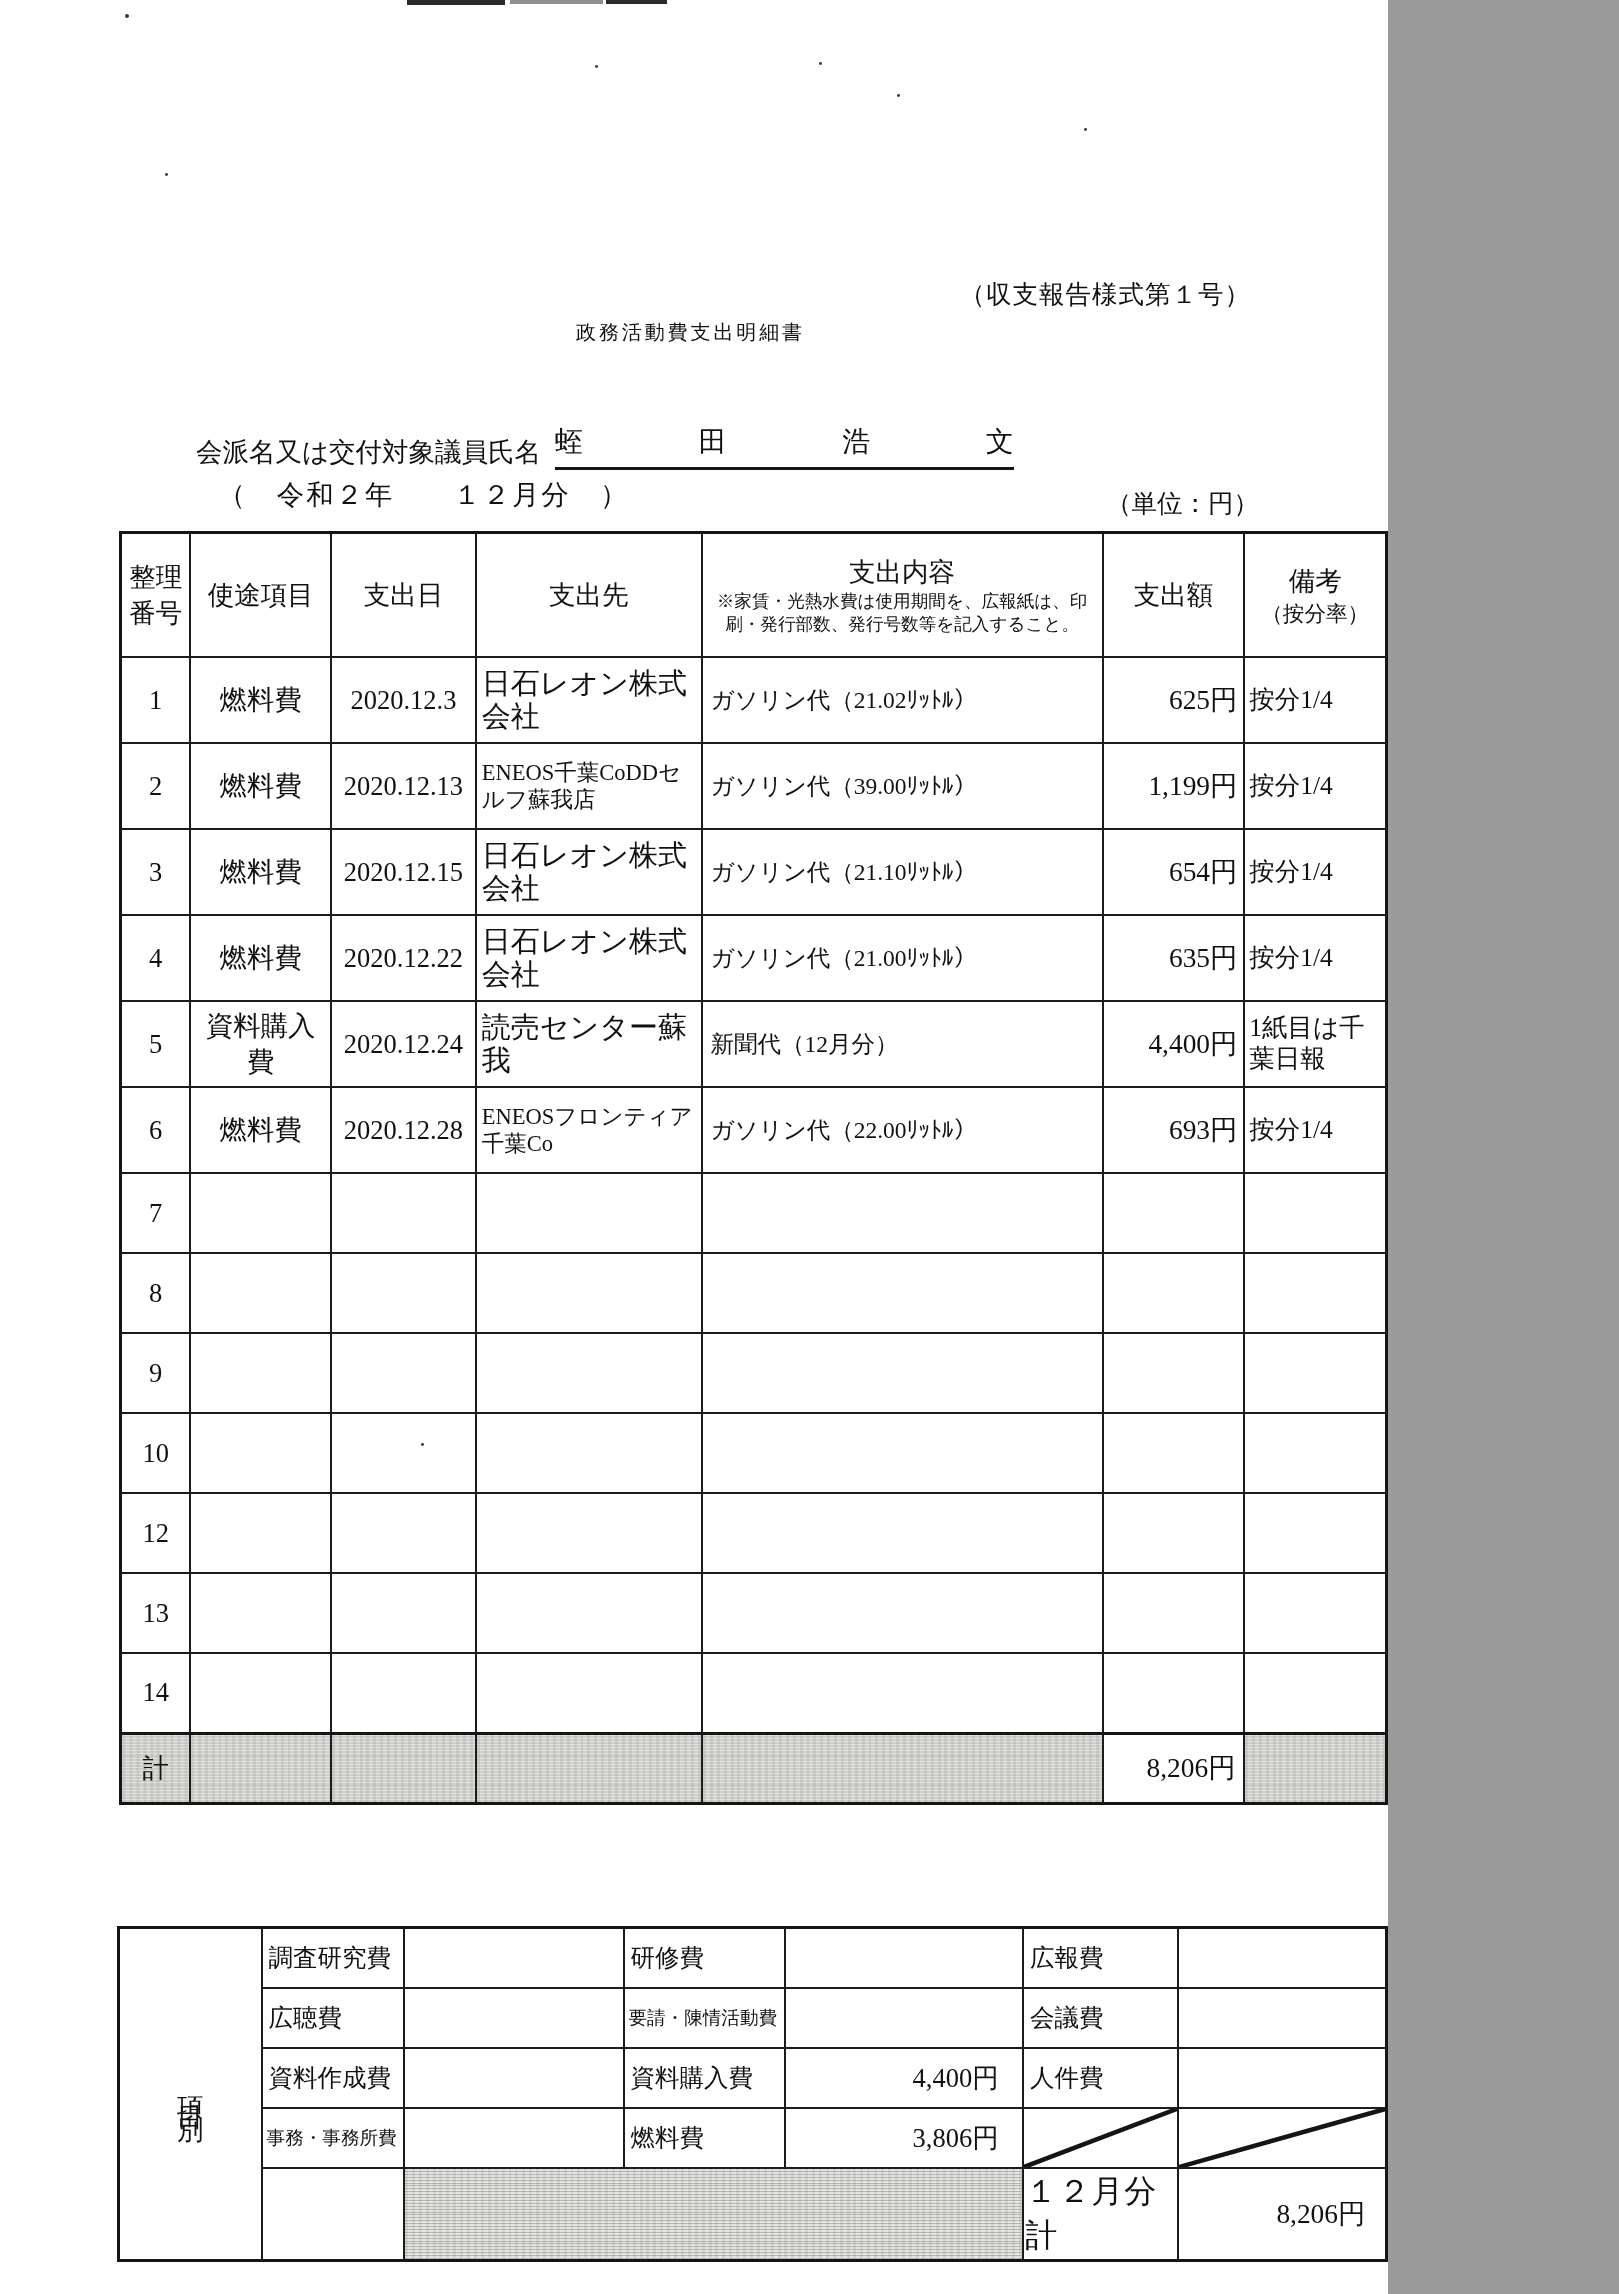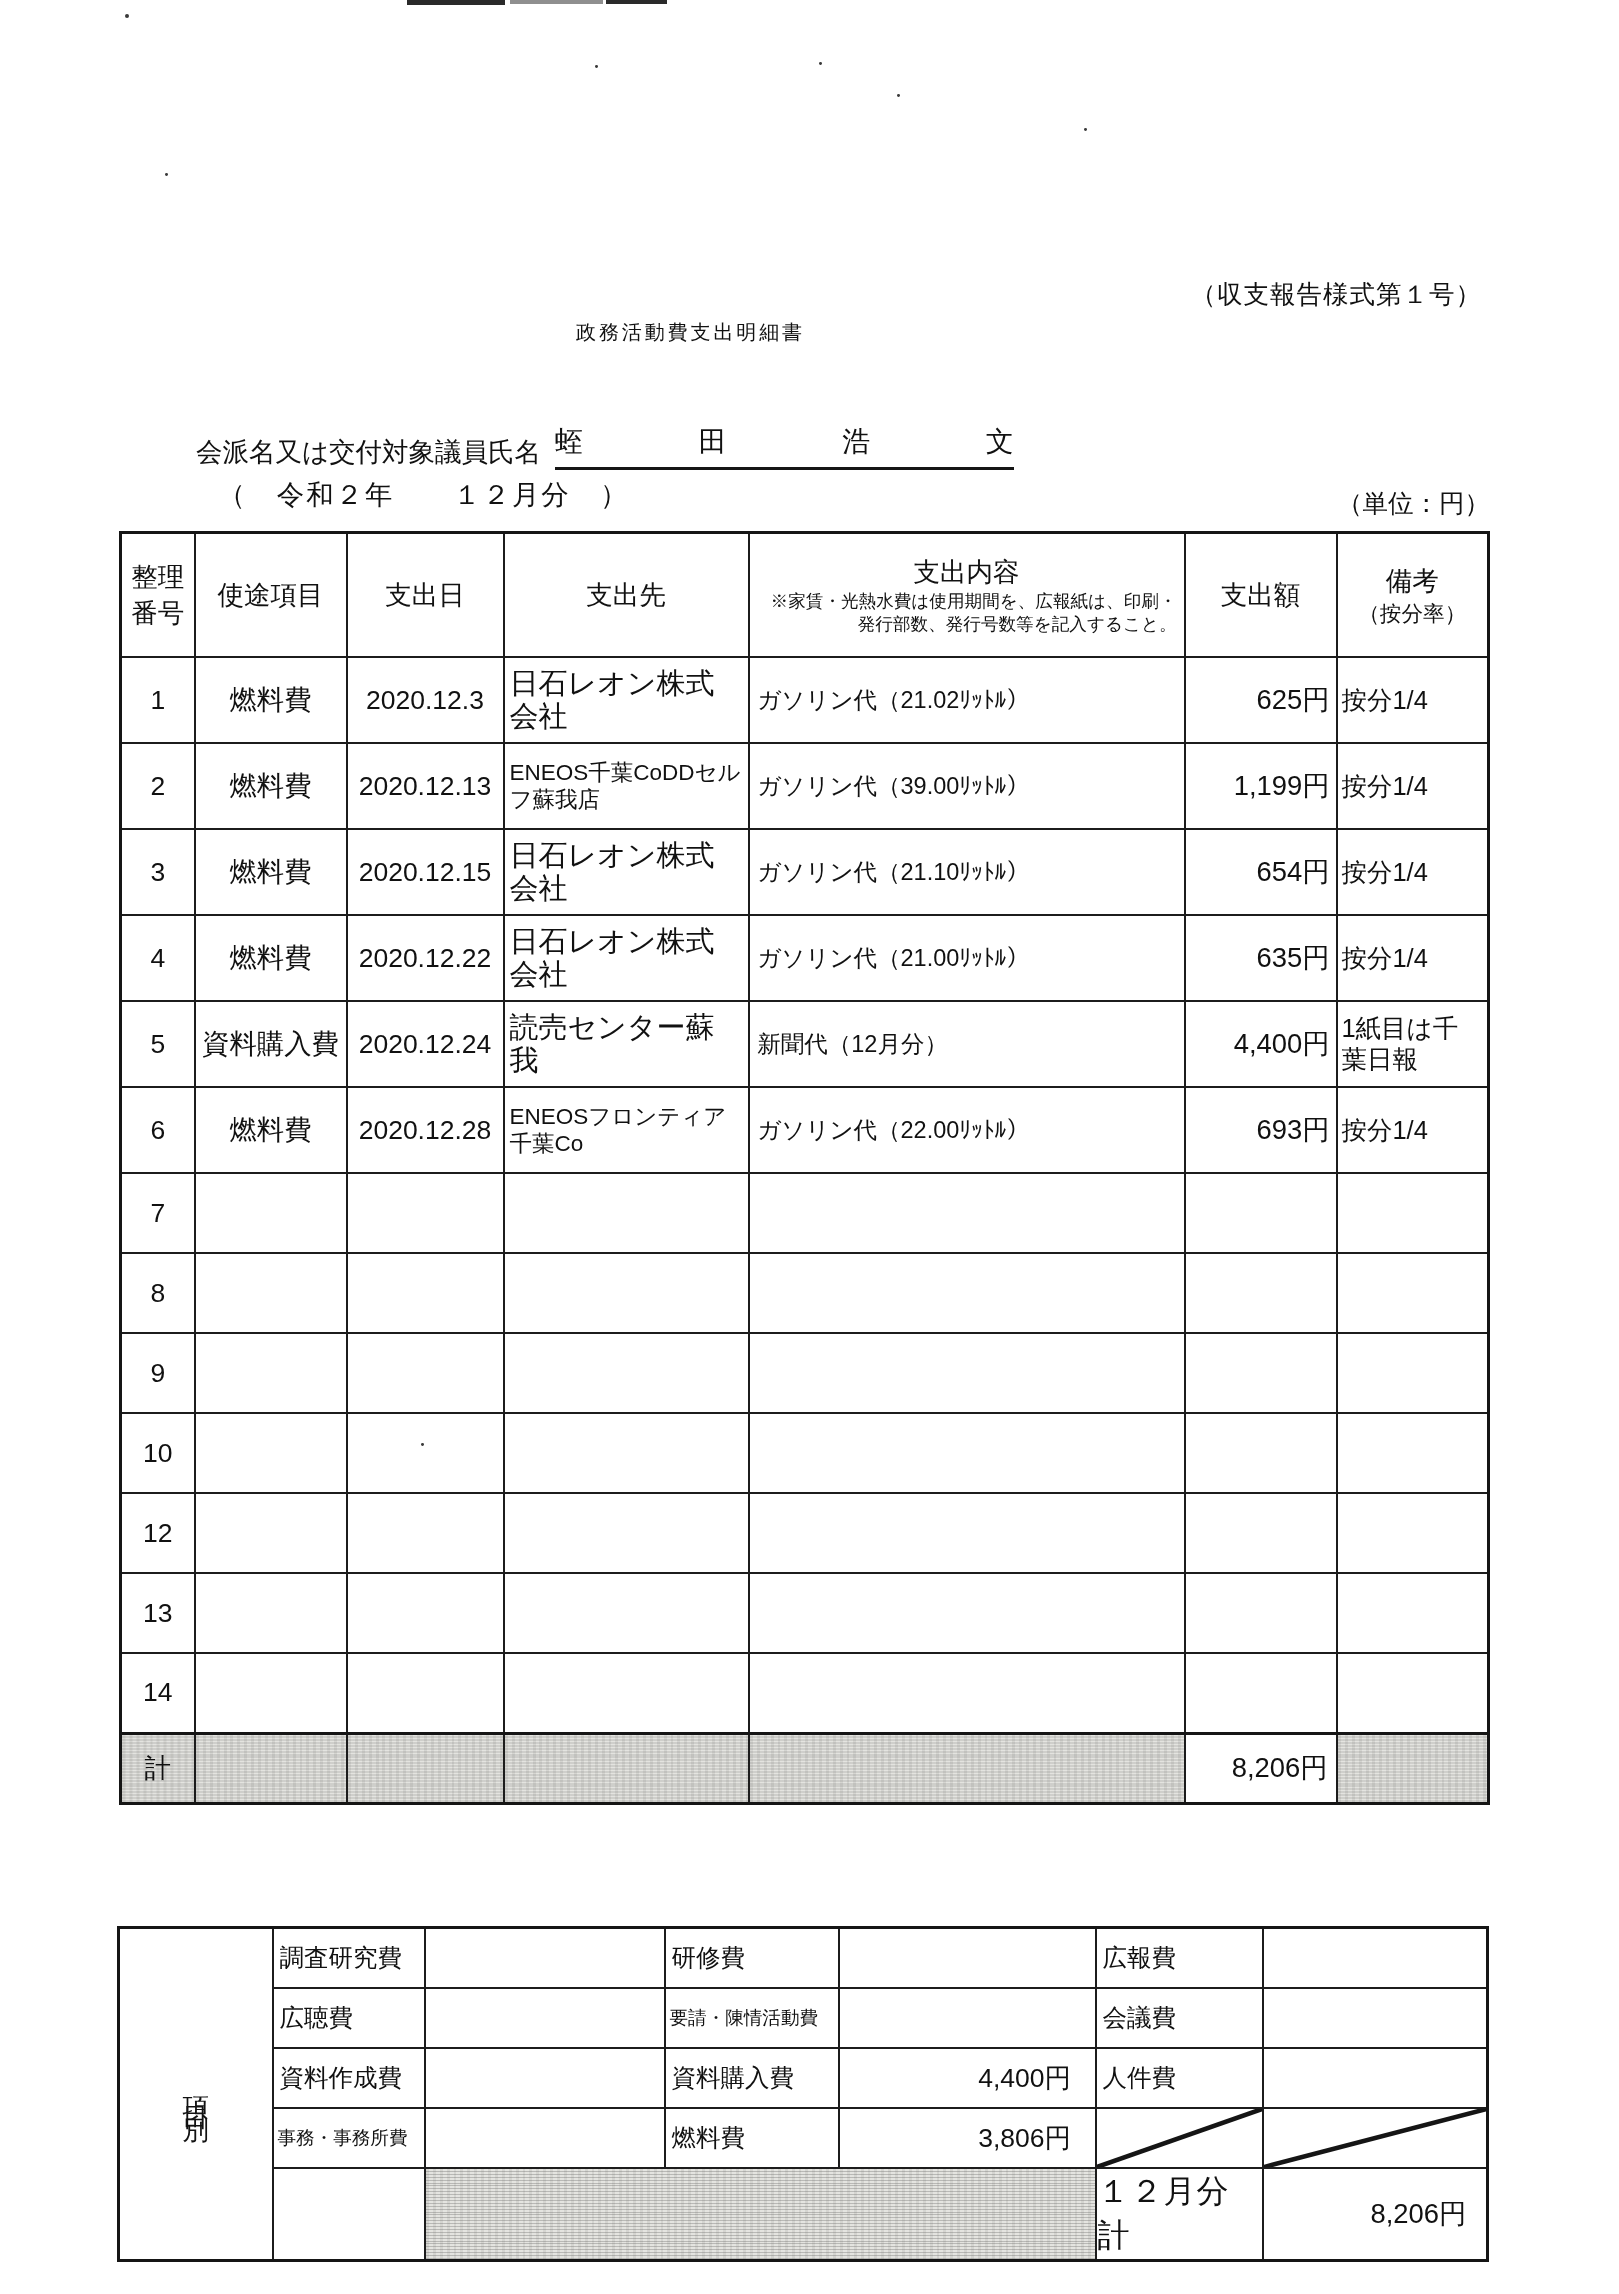--- a/index.html
+++ b/index.html
@@ -1,20 +1,20 @@
 <!DOCTYPE html>
 <html lang="ja"><head>
 <meta charset="utf-8">
 <style>
   html,body{margin:0;padding:0;background:#9a9a9a;}
   .page{
     position:relative;
-    width:1619px;height:2295px;
+    width:1388px;height:2295px;
     background:#ffffff;
-    font-family:Liberation Sans, sans-serif;
+    font-family:Liberation Serif, serif;
     color:#111;
     overflow:hidden;
   }
   
   .scan-bar{position:absolute;background:#2a2a2a;}
   .scan-bar.grayish{background:#8f8f8f;}
   .speck{position:absolute;background:#3a3a3a;border-radius:50%;width:3.9px;height:3.9px;}
 
   
   .form-code{position:absolute;top:277px;right:137px;font-size:25.5px;letter-spacing:1px;}
@@ -37,21 +37,21 @@
     background-color:#e4e4e0;
     background-image:
       repeating-linear-gradient(0deg, rgba(85,85,85,.30) 0 1px, rgba(0,0,0,0) 1px 2.9px),
       repeating-linear-gradient(90deg, rgba(120,120,120,.14) 0 2.9px, rgba(0,0,0,0) 2.9px 6.9px);
   }
 
   
   .main-table{position:absolute;top:531px;left:119px;border:3.9px solid #151515;}
   .main-table thead th{height:120px;text-align:center;font-size:26.5px;border-bottom:2.9px solid #1c1c1c;}
   .hdr-detail .hd-title{font-size:26.5px;text-align:center;display:block;}
-  .hdr-detail .hd-note{display:block;font-size:17.6px;line-height:1.3;text-align:right;padding:0 6px;}
+  .hdr-detail .hd-note{display:block;font-size:17.6px;line-height:1.3;text-align:center;padding:0 6px;}
   .hdr-note-sub{display:block;font-size:21.6px;}
   .main-table tr.data-row{height:86px;}
   .main-table tr.empty-row{height:80px;}
   .main-table td.c-no{text-align:center;font-size:26.5px;}
   .main-table td.c-category{text-align:center;font-size:27.4px;}
   .main-table td.c-date{text-align:center;font-size:26.5px;}
   .main-table td.c-payee{text-align:left;font-size:29px;line-height:1.15;padding:2px 5.9px 2px 4.9px;}
   .main-table td.c-payee.small{font-size:22.5px;line-height:1.2;}
   .main-table td.c-detail{text-align:left;font-size:23.5px;padding:2px 7.8px;}
   .main-table td.c-amount{text-align:right;font-size:27.4px;padding:2px 5.9px;}

